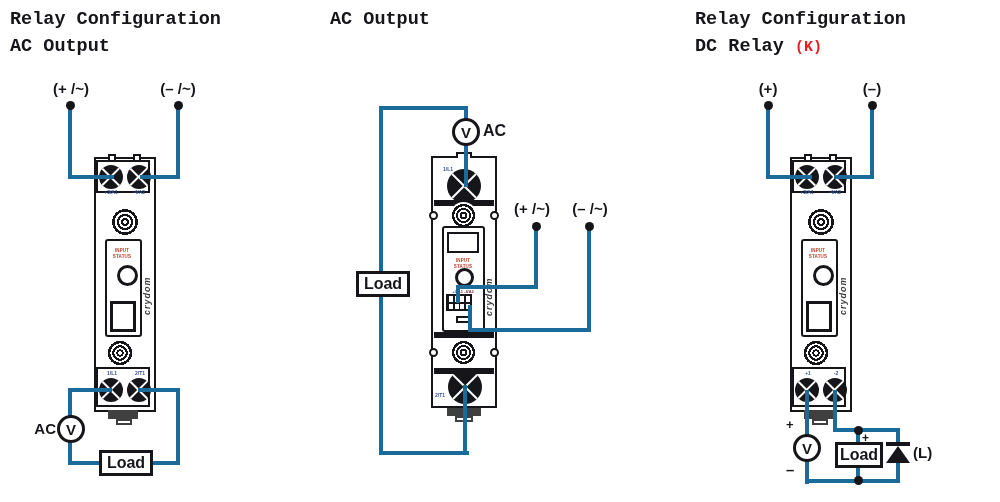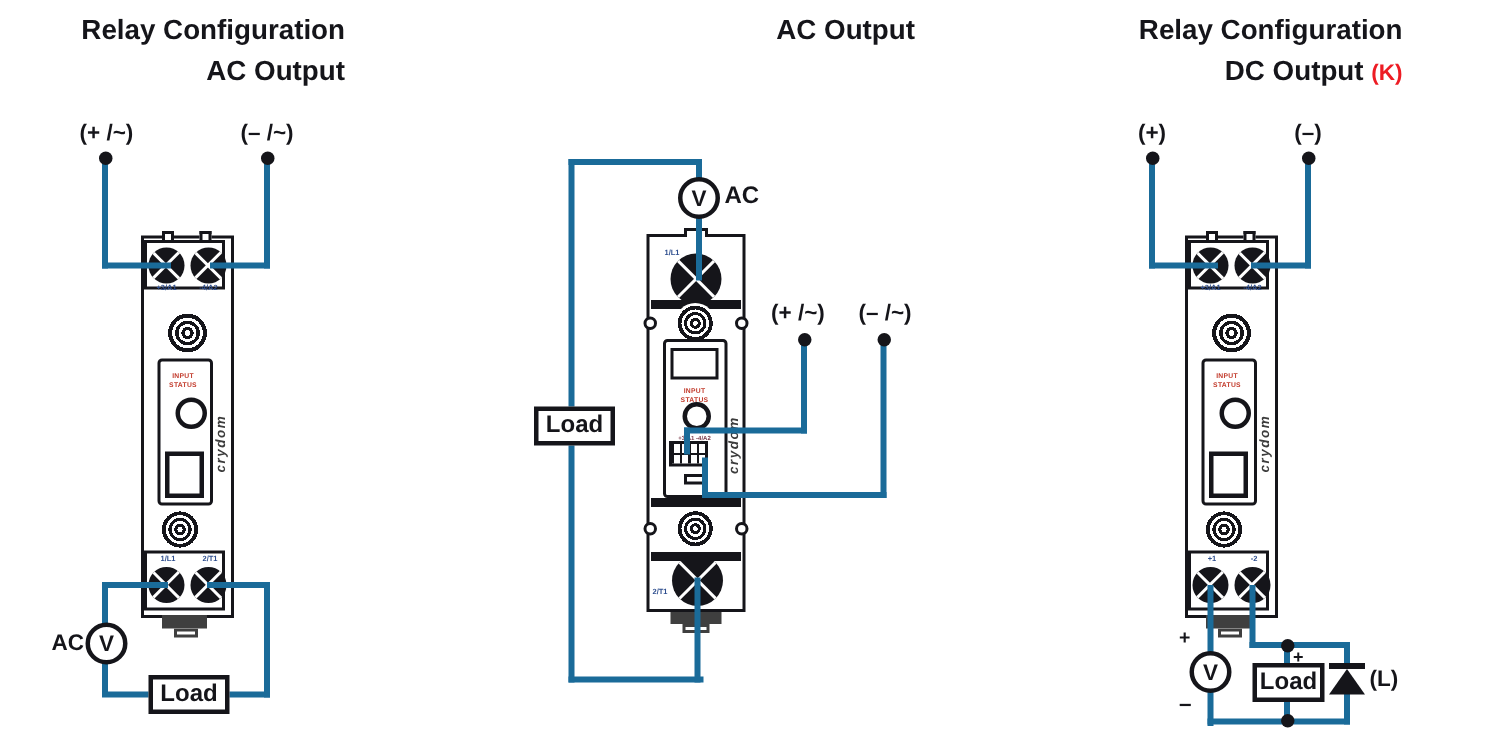--- a/index.html
+++ b/index.html
@@ -1,18 +1,18 @@
 <!DOCTYPE html>
 <html><head>
 <meta charset="utf-8">
 <style>
   html,body{margin:0;padding:0;background:#fff;}
   .scene{position:relative;width:1000px;height:502px;background:#fff;overflow:hidden;
          font-family:"Liberation Sans",sans-serif;color:#15151a;}
-  .title{position:absolute;text-align:right;font-weight:bold;font-size:18.5px;line-height:27px;color:#15151a;z-index:5;}
+  .title{position:absolute;text-align:left;font-weight:bold;font-size:18.5px;line-height:27px;color:#15151a;z-index:5;font-family:Liberation Mono, monospace;}
   .red{color:#ed1c24;}
   .lab{position:absolute;font-weight:bold;color:#15151a;z-index:5;white-space:nowrap;}
   .termlab{position:absolute;font-weight:bold;font-size:15px;color:#15151a;text-align:center;z-index:5;white-space:nowrap;}
   .w{position:absolute;background:#1a6b99;z-index:3;}
   .dot{position:absolute;width:9px;height:9px;border-radius:50%;background:#15151a;z-index:5;}
   .meter{position:absolute;box-sizing:border-box;width:28px;height:28px;border:3px solid #15151a;border-radius:50%;
          background:#fff;z-index:4;display:flex;align-items:center;justify-content:center;
          font-weight:bold;font-size:15px;color:#15151a;}
   .loadbox{position:absolute;box-sizing:border-box;background:#fff;border:3px solid #15151a;z-index:4;
          display:flex;align-items:center;justify-content:center;font-weight:bold;font-size:16px;color:#15151a;}
@@ -162,21 +162,21 @@
   <div class="dot" style="left:585px;top:222px;"></div>
   <div class="w" style="left:534px;top:228px;width:4px;height:61px;"></div>
   <div class="w" style="left:456px;top:285px;width:82px;height:4px;"></div>
   <div class="w" style="left:456px;top:285px;width:4px;height:18px;"></div>
   <div class="w" style="left:587px;top:228px;width:4px;height:104px;"></div>
   <div class="w" style="left:468px;top:328px;width:123px;height:4px;"></div>
   <div class="w" style="left:468px;top:305px;width:4px;height:27px;"></div>
 
   <div class="title" style="left:695px;top:6px;width:240px;">
     <div>Relay Configuration</div>
-    <div><span>DC Output</span>&nbsp;<span class="red" style="font-size:15px;">(K)</span></div>
+    <div><span>DC Relay</span>&nbsp;<span class="red" style="font-size:15px;">(K)</span></div>
   </div>
 
   <div class="termlab" style="left:733px;top:80px;width:70px;">(+)</div>
   <div class="termlab" style="left:837px;top:80px;width:70px;">(–)</div>
   <div class="dot" style="left:764px;top:101px;"></div>
   <div class="dot" style="left:868px;top:101px;"></div>
   <div class="w" style="left:766px;top:108px;width:4px;height:71px;"></div>
   <div class="w" style="left:766px;top:175px;width:46px;height:4px;"></div>
   <div class="w" style="left:870px;top:108px;width:4px;height:71px;"></div>
   <div class="w" style="left:834px;top:175px;width:40px;height:4px;"></div>

